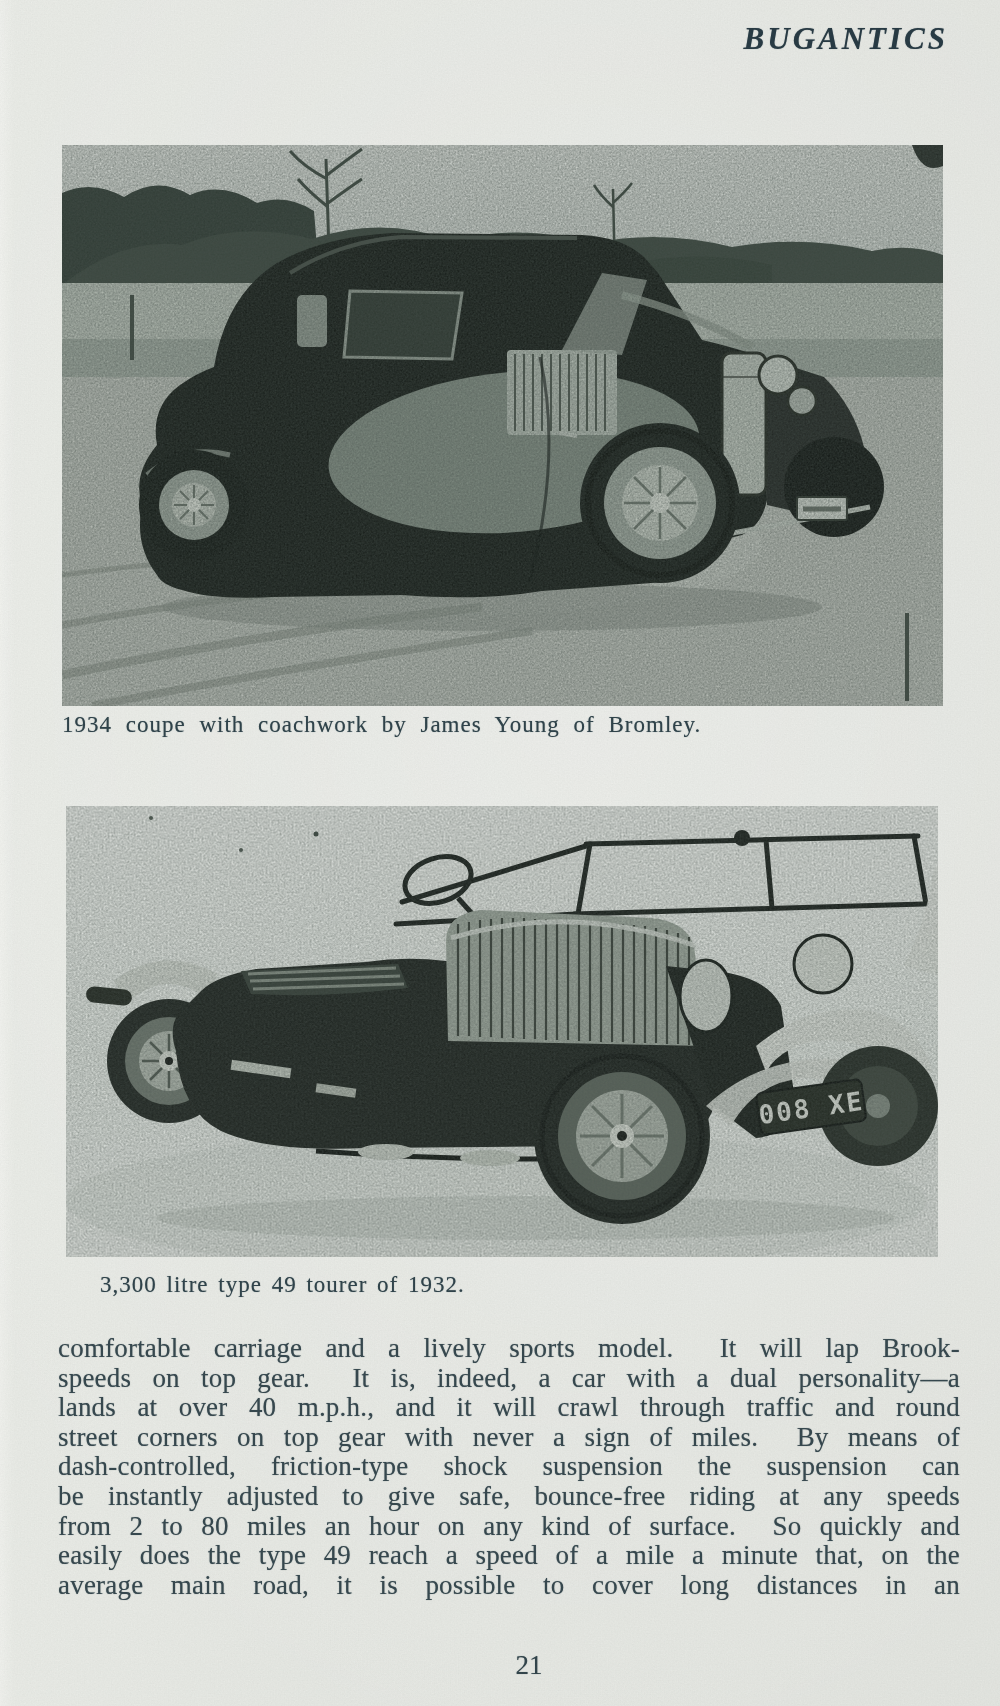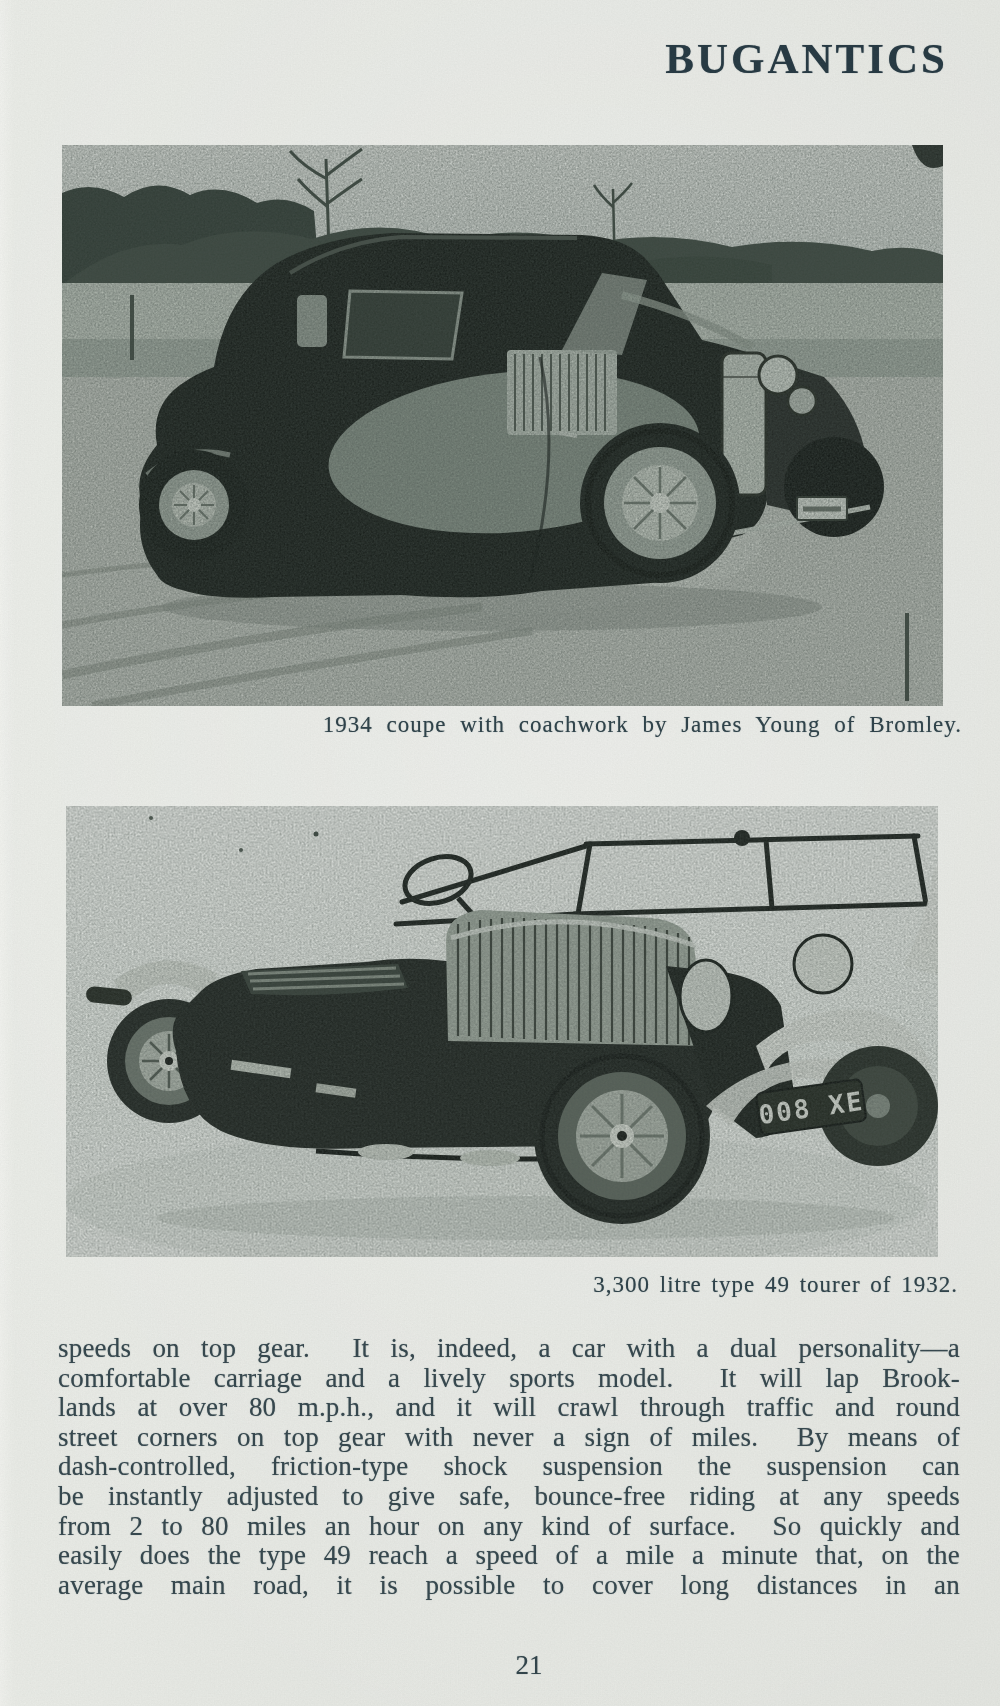--- a/index.html
+++ b/index.html
@@ -8,36 +8,36 @@
     background:#e7e9e5;
     font-family:"Liberation Serif", serif;
   }
   .page{
     position:absolute;inset:0;
     background:
       radial-gradient(130% 110% at 58% 38%, rgba(255,255,255,0.30), rgba(0,0,0,0) 62%),
       linear-gradient(90deg,#f1f2ee 0px,#eaece7 14px,#e7e9e4 280px,#e4e6e1 100%);
   }
   .running-head{
-    position:absolute;top:34px;right:52px;
-    font-size:43px;font-weight:bold;
+    position:absolute;top:21px;right:52px;
+    font-size:31px;font-weight:bold;font-style:italic;
     letter-spacing:3px;color:#243741;
     text-shadow:0 0 1px rgba(36,55,65,.55);
   }
   .photo{position:absolute;overflow:hidden;}
   .photo1{left:62px;top:145px;width:881px;height:561px;}
   .photo2{left:66px;top:806px;width:872px;height:451px;}
   .photo svg{display:block;width:100%;height:100%;filter:blur(.4px);}
   .caption{
-    position:absolute;text-align:right;color:#2c4048;
+    position:absolute;text-align:left;color:#2c4048;
     font-size:23px;letter-spacing:1px;
     text-shadow:0 0 1px rgba(44,64,72,.5);
   }
   .caption1{left:62px;top:712px;width:900px;word-spacing:7px;}
-  .caption2{left:86px;top:1272px;width:872px;word-spacing:3px;}
+  .caption2{left:100px;top:1272px;width:872px;word-spacing:3px;}
   .bodytext{
     position:absolute;left:58px;top:1334px;width:902px;
     font-size:27px;color:#33454c;
     text-shadow:0 0 1.1px rgba(51,69,76,.5);
   }
   .tline{
     line-height:29.6px;
     text-align:justify;text-align-last:justify;
     white-space:pre-wrap;letter-spacing:.2px;
   }
@@ -300,23 +300,23 @@
         </g>
       </g>
 
       <rect width="872" height="451" filter="url(#g2)" opacity=".45"></rect>
     </svg>
   </figure>
 
   <div class="caption caption2">3,300 litre type 49 tourer of 1932.</div>
 
   <div class="bodytext">
+    <div class="tline">comfortable carriage and a lively sports model.  It will lap Brook-</div>
     <div class="tline">speeds on top gear.  It is, indeed, a car with a dual personality—a</div>
-    <div class="tline">comfortable carriage and a lively sports model.  It will lap Brook-</div>
-    <div class="tline">lands at over 80 m.p.h., and it will crawl through traffic and round</div>
+    <div class="tline">lands at over 40 m.p.h., and it will crawl through traffic and round</div>
     <div class="tline">street corners on top gear with never a sign of miles.  By means of</div>
     <div class="tline">dash-controlled, friction-type shock suspension the suspension can</div>
     <div class="tline">be instantly adjusted to give safe, bounce-free riding at any speeds</div>
     <div class="tline">from 2 to 80 miles an hour on any kind of surface.  So quickly and</div>
     <div class="tline">easily does the type 49 reach a speed of a mile a minute that, on the</div>
     <div class="tline">average main road, it is possible to cover long distances in an</div>
   </div>
 
   <div class="folio">21</div>
 

